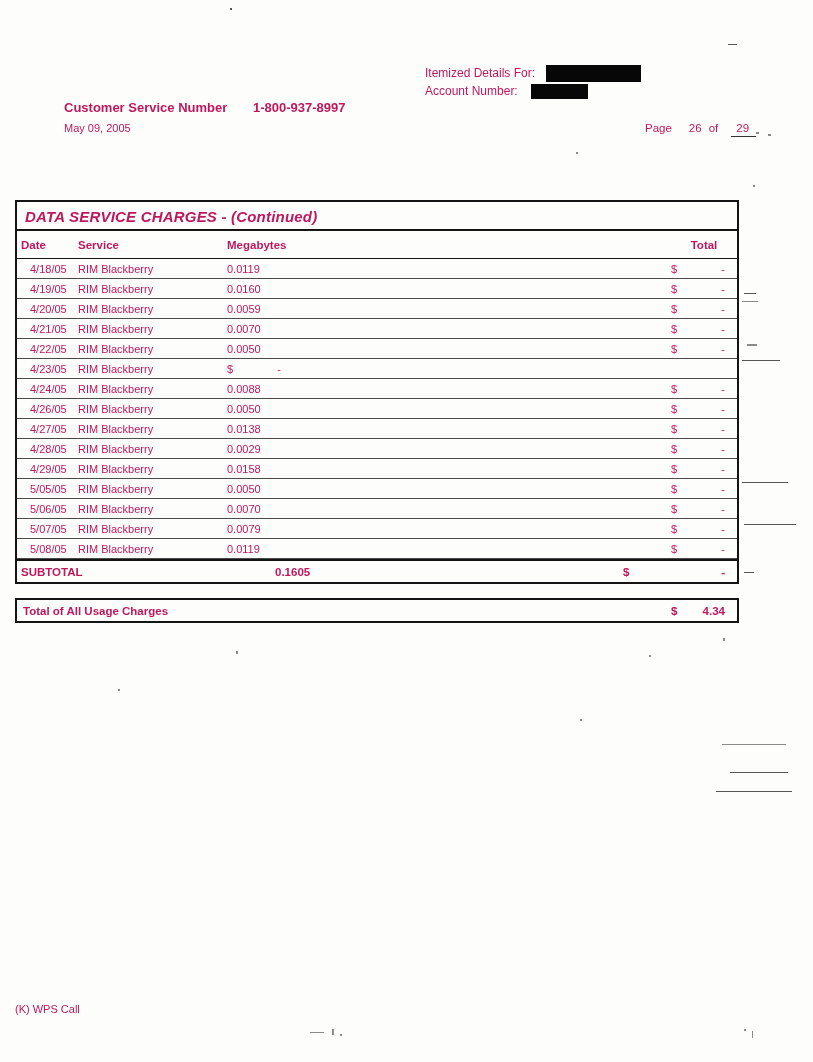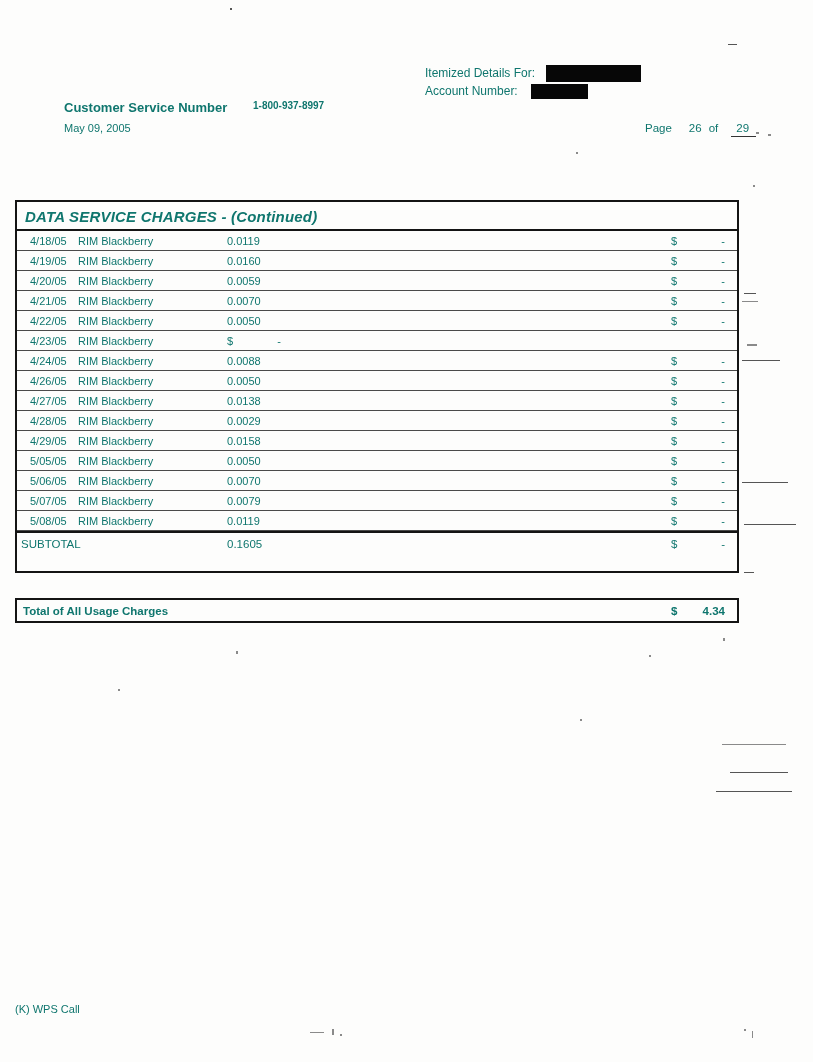--- a/index.html
+++ b/index.html
@@ -1,29 +1,29 @@
 <!DOCTYPE html>
 <html><head>
 <meta charset="utf-8">
 <style>
   * { margin:0; padding:0; box-sizing:border-box; }
   html,body { background:#d9d9d9; }
   body { font-family:"Liberation Sans", sans-serif; }
   .page {
     position:relative; width:813px; height:1062px;
-    background:#fdfdfc; margin:0 auto; color:#0f766e; overflow:hidden;padding-left:28px;
+    background:#fdfdfc; margin:0 auto; color:#be185d; overflow:hidden;padding-left:28px;
   }
   .abs { position:absolute; }
   .redaction { position:absolute; background:#070707; }
 
   
   .itemized-label { left:425px; top:66px; font-size:12px; }
   .account-label  { left:425px; top:84px; font-size:12px; }
   .cs-label  { left:64px;  top:100px; font-size:13px; font-weight:bold; }
-  .cs-number { left:253px; top:100px; font-size:10px; font-weight:bold; }
+  .cs-number { left:253px; top:100px; font-size:13px; font-weight:bold; }
   .bill-date { left:64px;  top:122px; font-size:11px; }
   .page-indicator { left:645px; top:122px; font-size:11.5px; }
   .page-indicator span { display:inline-block; }
   .page-current { margin-left:17px; }
   .page-of { margin-left:7px; }
   .page-total { margin-left:13px; border-bottom:1px solid #333; padding:0 7px 2px 5px; }
 
   
   .charges-table {
     position:absolute; left:15px; top:200px; width:724px;
@@ -38,21 +38,21 @@
   .trow.header { height:28px; line-height:28px; font-weight:bold; font-size:11.5px; border-bottom:1px solid #141414; }
   .c-date    { width:58px; padding-left:13px; }
   .header .c-date { padding-left:4px; }
   .c-service { width:152px; padding-left:3px; }
   .c-mb      { flex:1; }
   .c-dollar  { width:26px; }
   .c-amount  { width:40px; text-align:right; padding-right:12px; }
   .c-totalhead { width:66px; text-align:center; }
   .trow.subtotal {
     border-top:2px solid #141414; border-bottom:none;
-    font-weight:normal; height:40px; line-height:23px; font-size:11.5px;
+    font-weight:bold; height:23px; line-height:23px; font-size:11.5px;gap:48px;
   }
   .c-subtotal-label { width:210px; padding-left:4px; }
 
   
   .total-box {
     position:absolute; left:15px; top:598px; width:724px; height:25px;
     border:2px solid #141414; display:flex; align-items:center;
     font-weight:bold; font-size:11.5px; background:#fdfdfc;justify-content:center;
   }
   .total-box .label { padding-left:6px; flex:1; }
@@ -78,20 +78,26 @@
   <div class="abs cs-label">Customer Service Number</div>
   <div class="abs cs-number">1-800-937-8997</div>
   <div class="abs bill-date">May 09, 2005</div>
   <div class="abs page-indicator">
     <span>Page</span><span class="page-current">26</span><span class="page-of">of</span><span class="page-total">29</span>
   </div>
 
   <div class="charges-table">
     <div class="title-bar">DATA SERVICE CHARGES  - (Continued)</div>
 
+    <div class="trow header">
+      <span class="c-date">Date</span>
+      <span class="c-service">Service</span>
+      <span class="c-mb">Megabytes</span>
+      <span class="c-totalhead">Total</span>
+    </div>
 
     <div class="trow">
       <span class="c-date">4/18/05</span>
       <span class="c-service">RIM Blackberry</span>
       <span class="c-mb">0.0119</span>
       <span class="c-dollar">$</span>
       <span class="c-amount">-</span>
     </div>
     <div class="trow">
       <span class="c-date">4/19/05</span>

